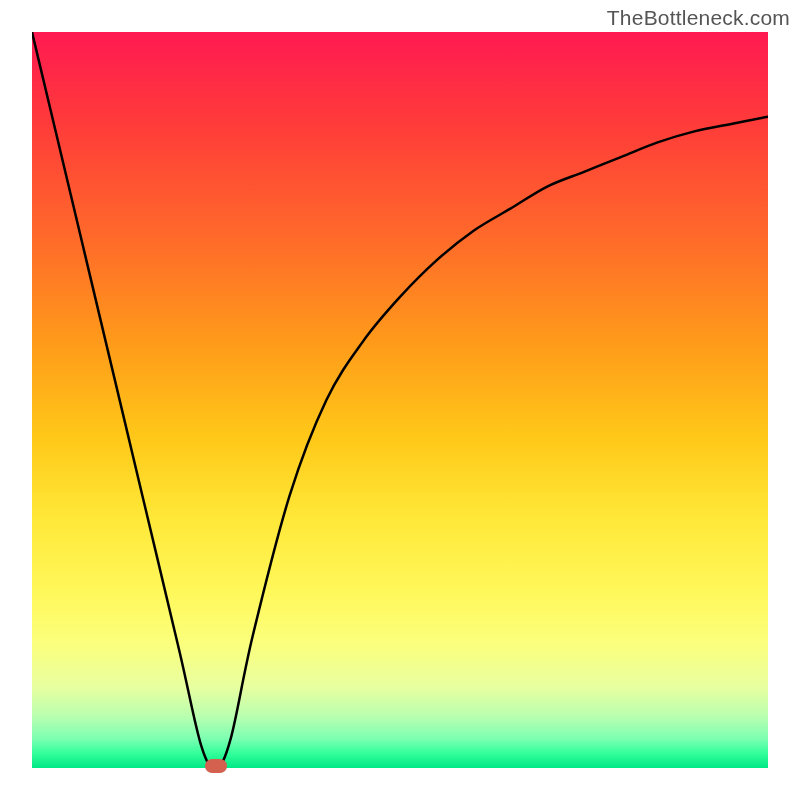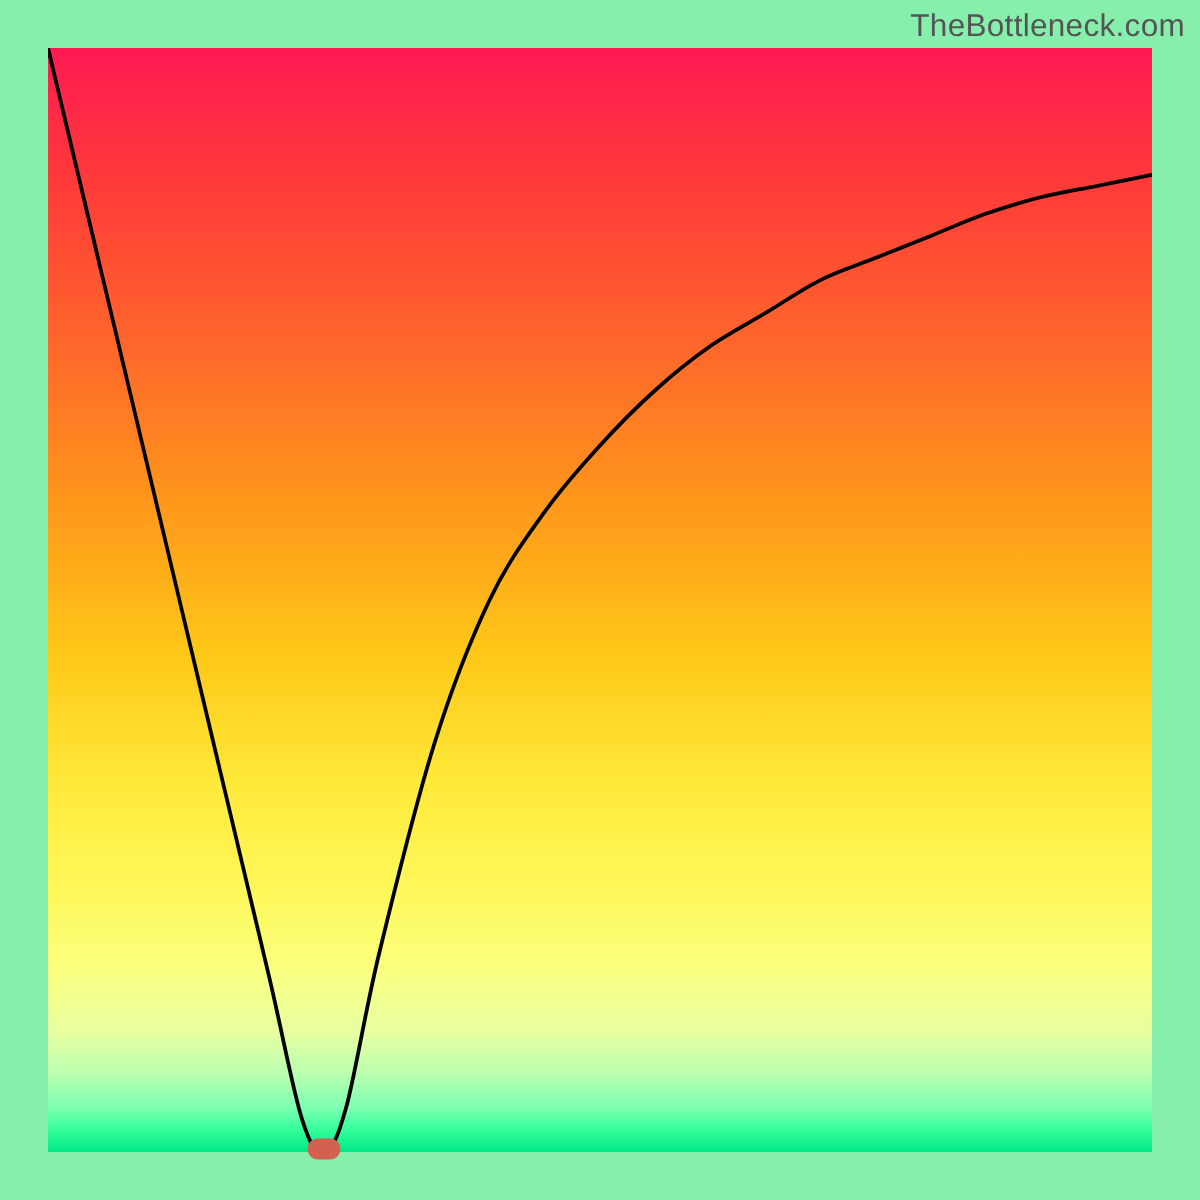--- a/index.html
+++ b/index.html
@@ -8,21 +8,21 @@
     width: 800px;
     height: 800px;
     overflow: hidden;
     background: #000;
     font-family: Arial, Helvetica, sans-serif;
   }
   .container {
     position: relative;
     width: 800px;
     height: 800px;
-    background: #86efac;
+    background: #ffffff;
   }
   .plot-area {
     position: absolute;
     left: 32px;
     top: 32px;
     width: 736px;
     height: 736px;
     background: linear-gradient(to bottom,
       #ff1a52 0%,
       #ff3a3a 12%,

